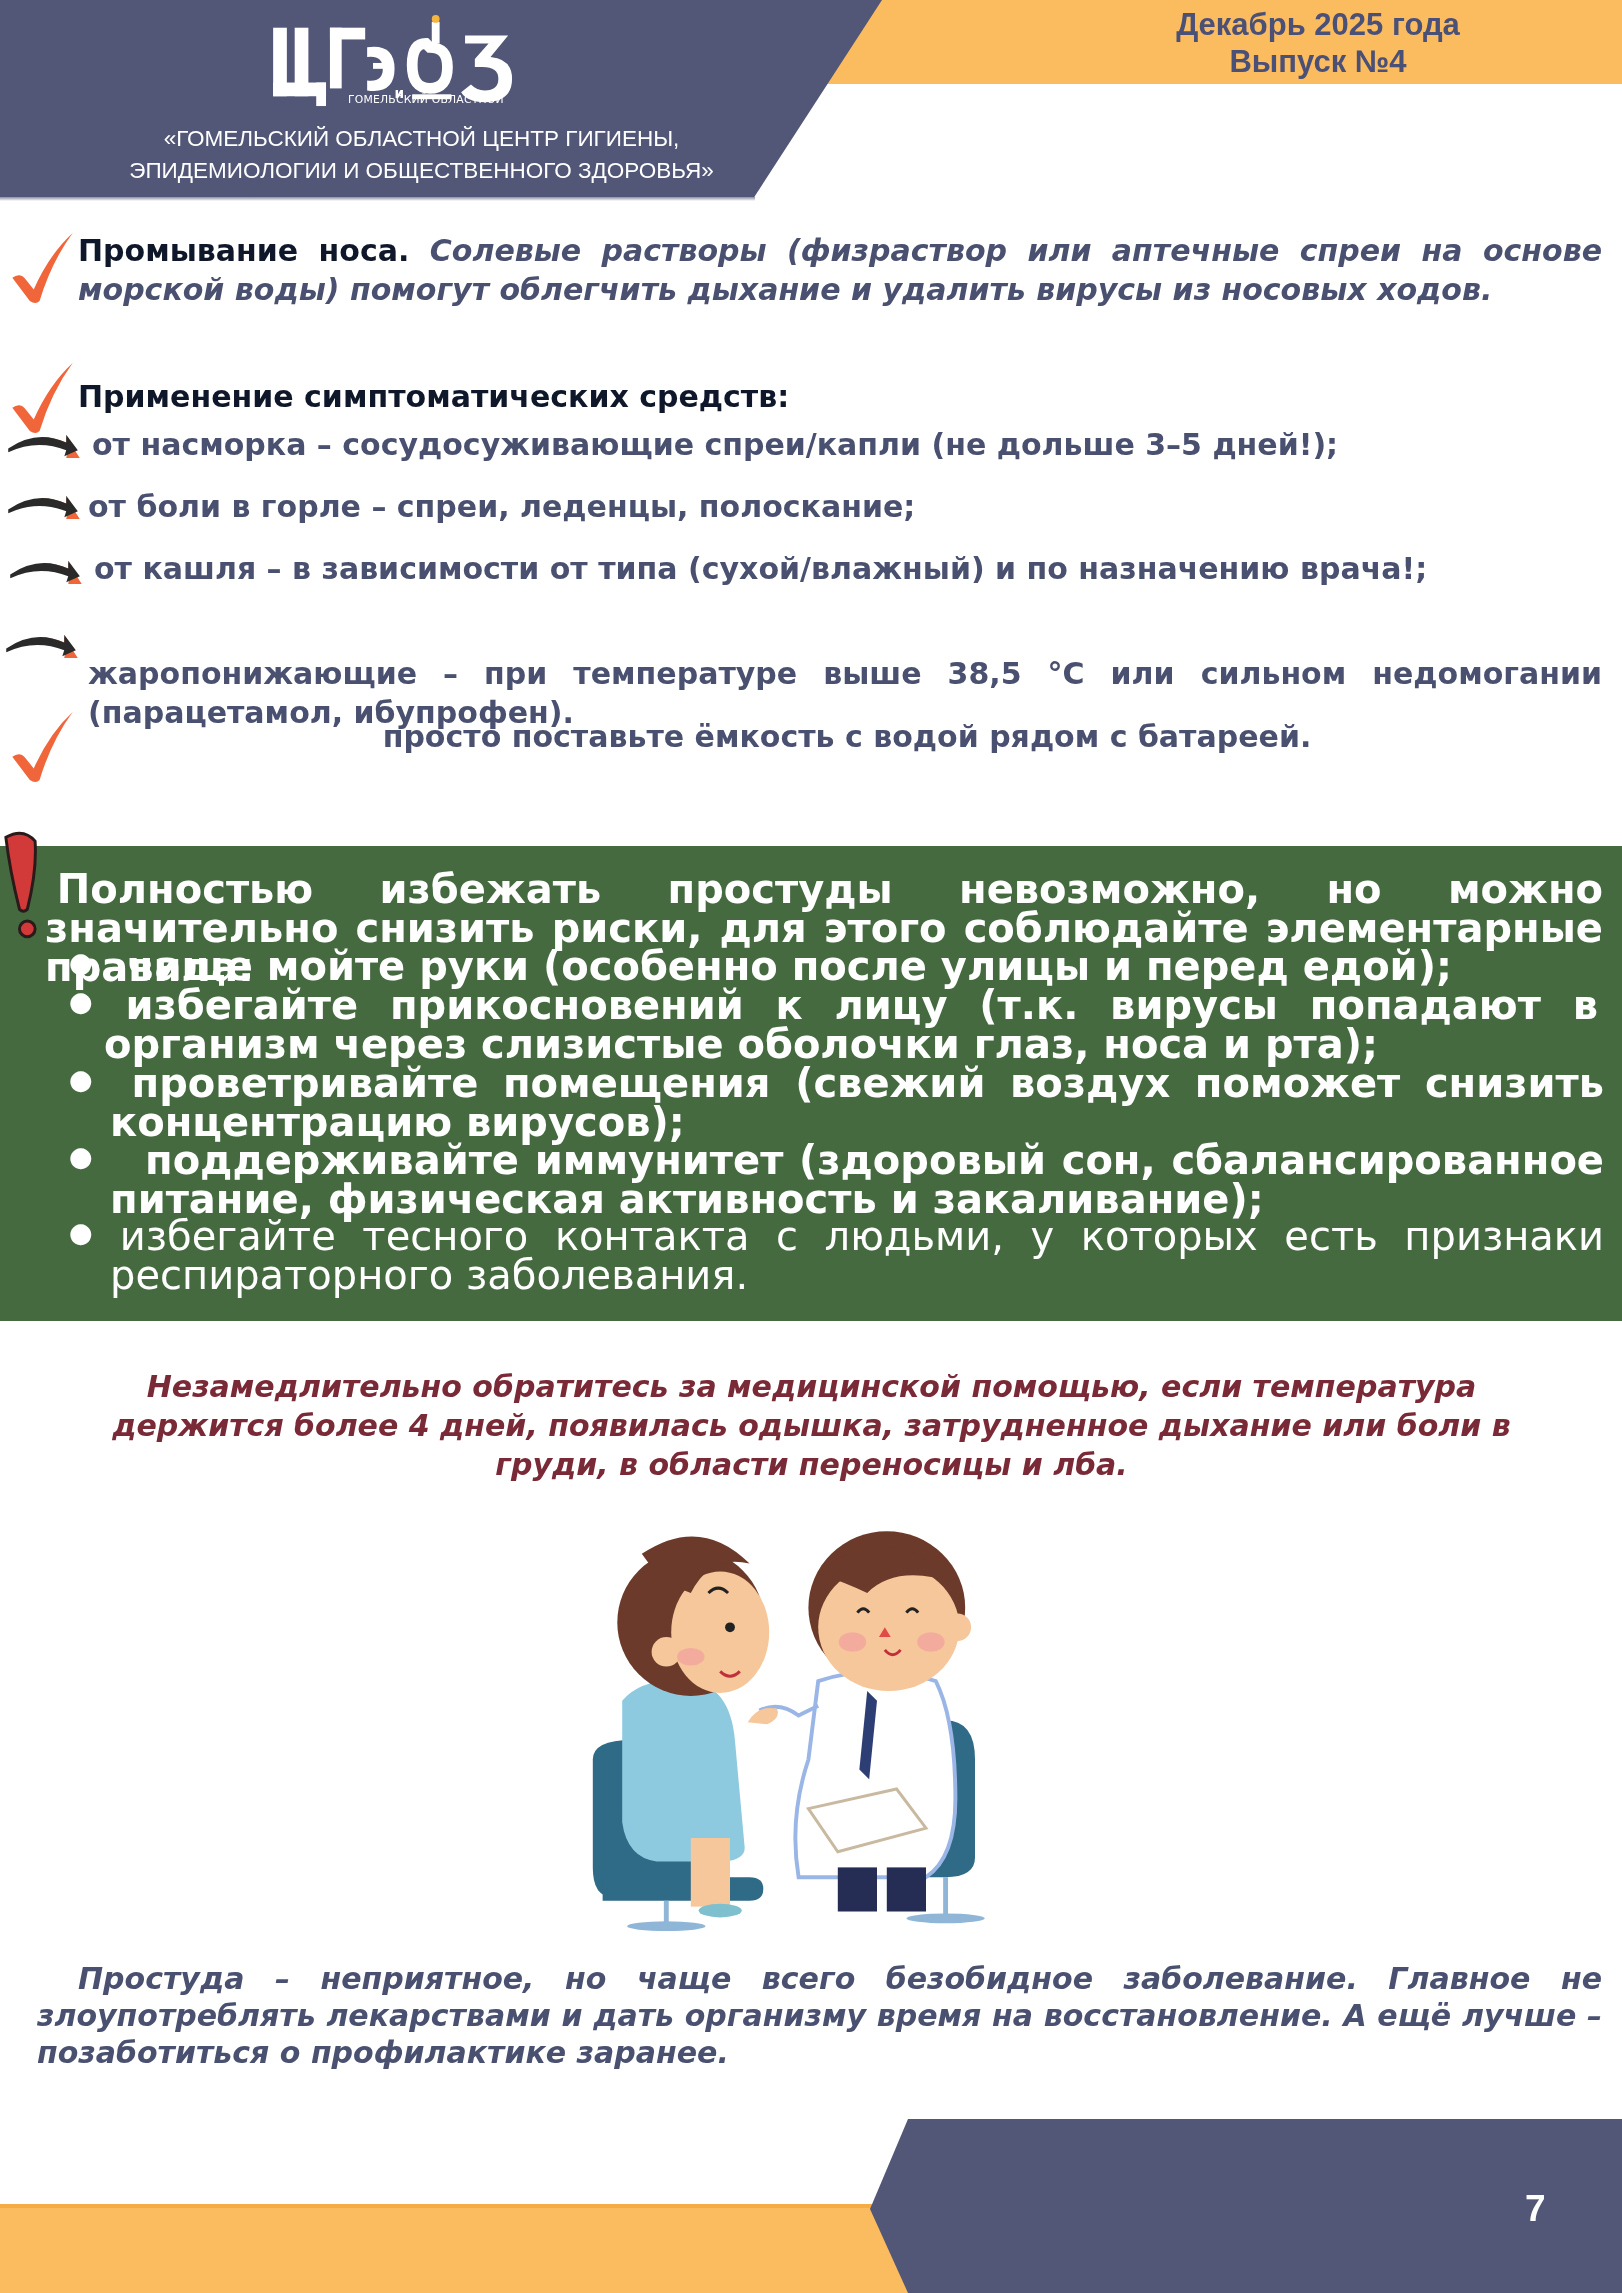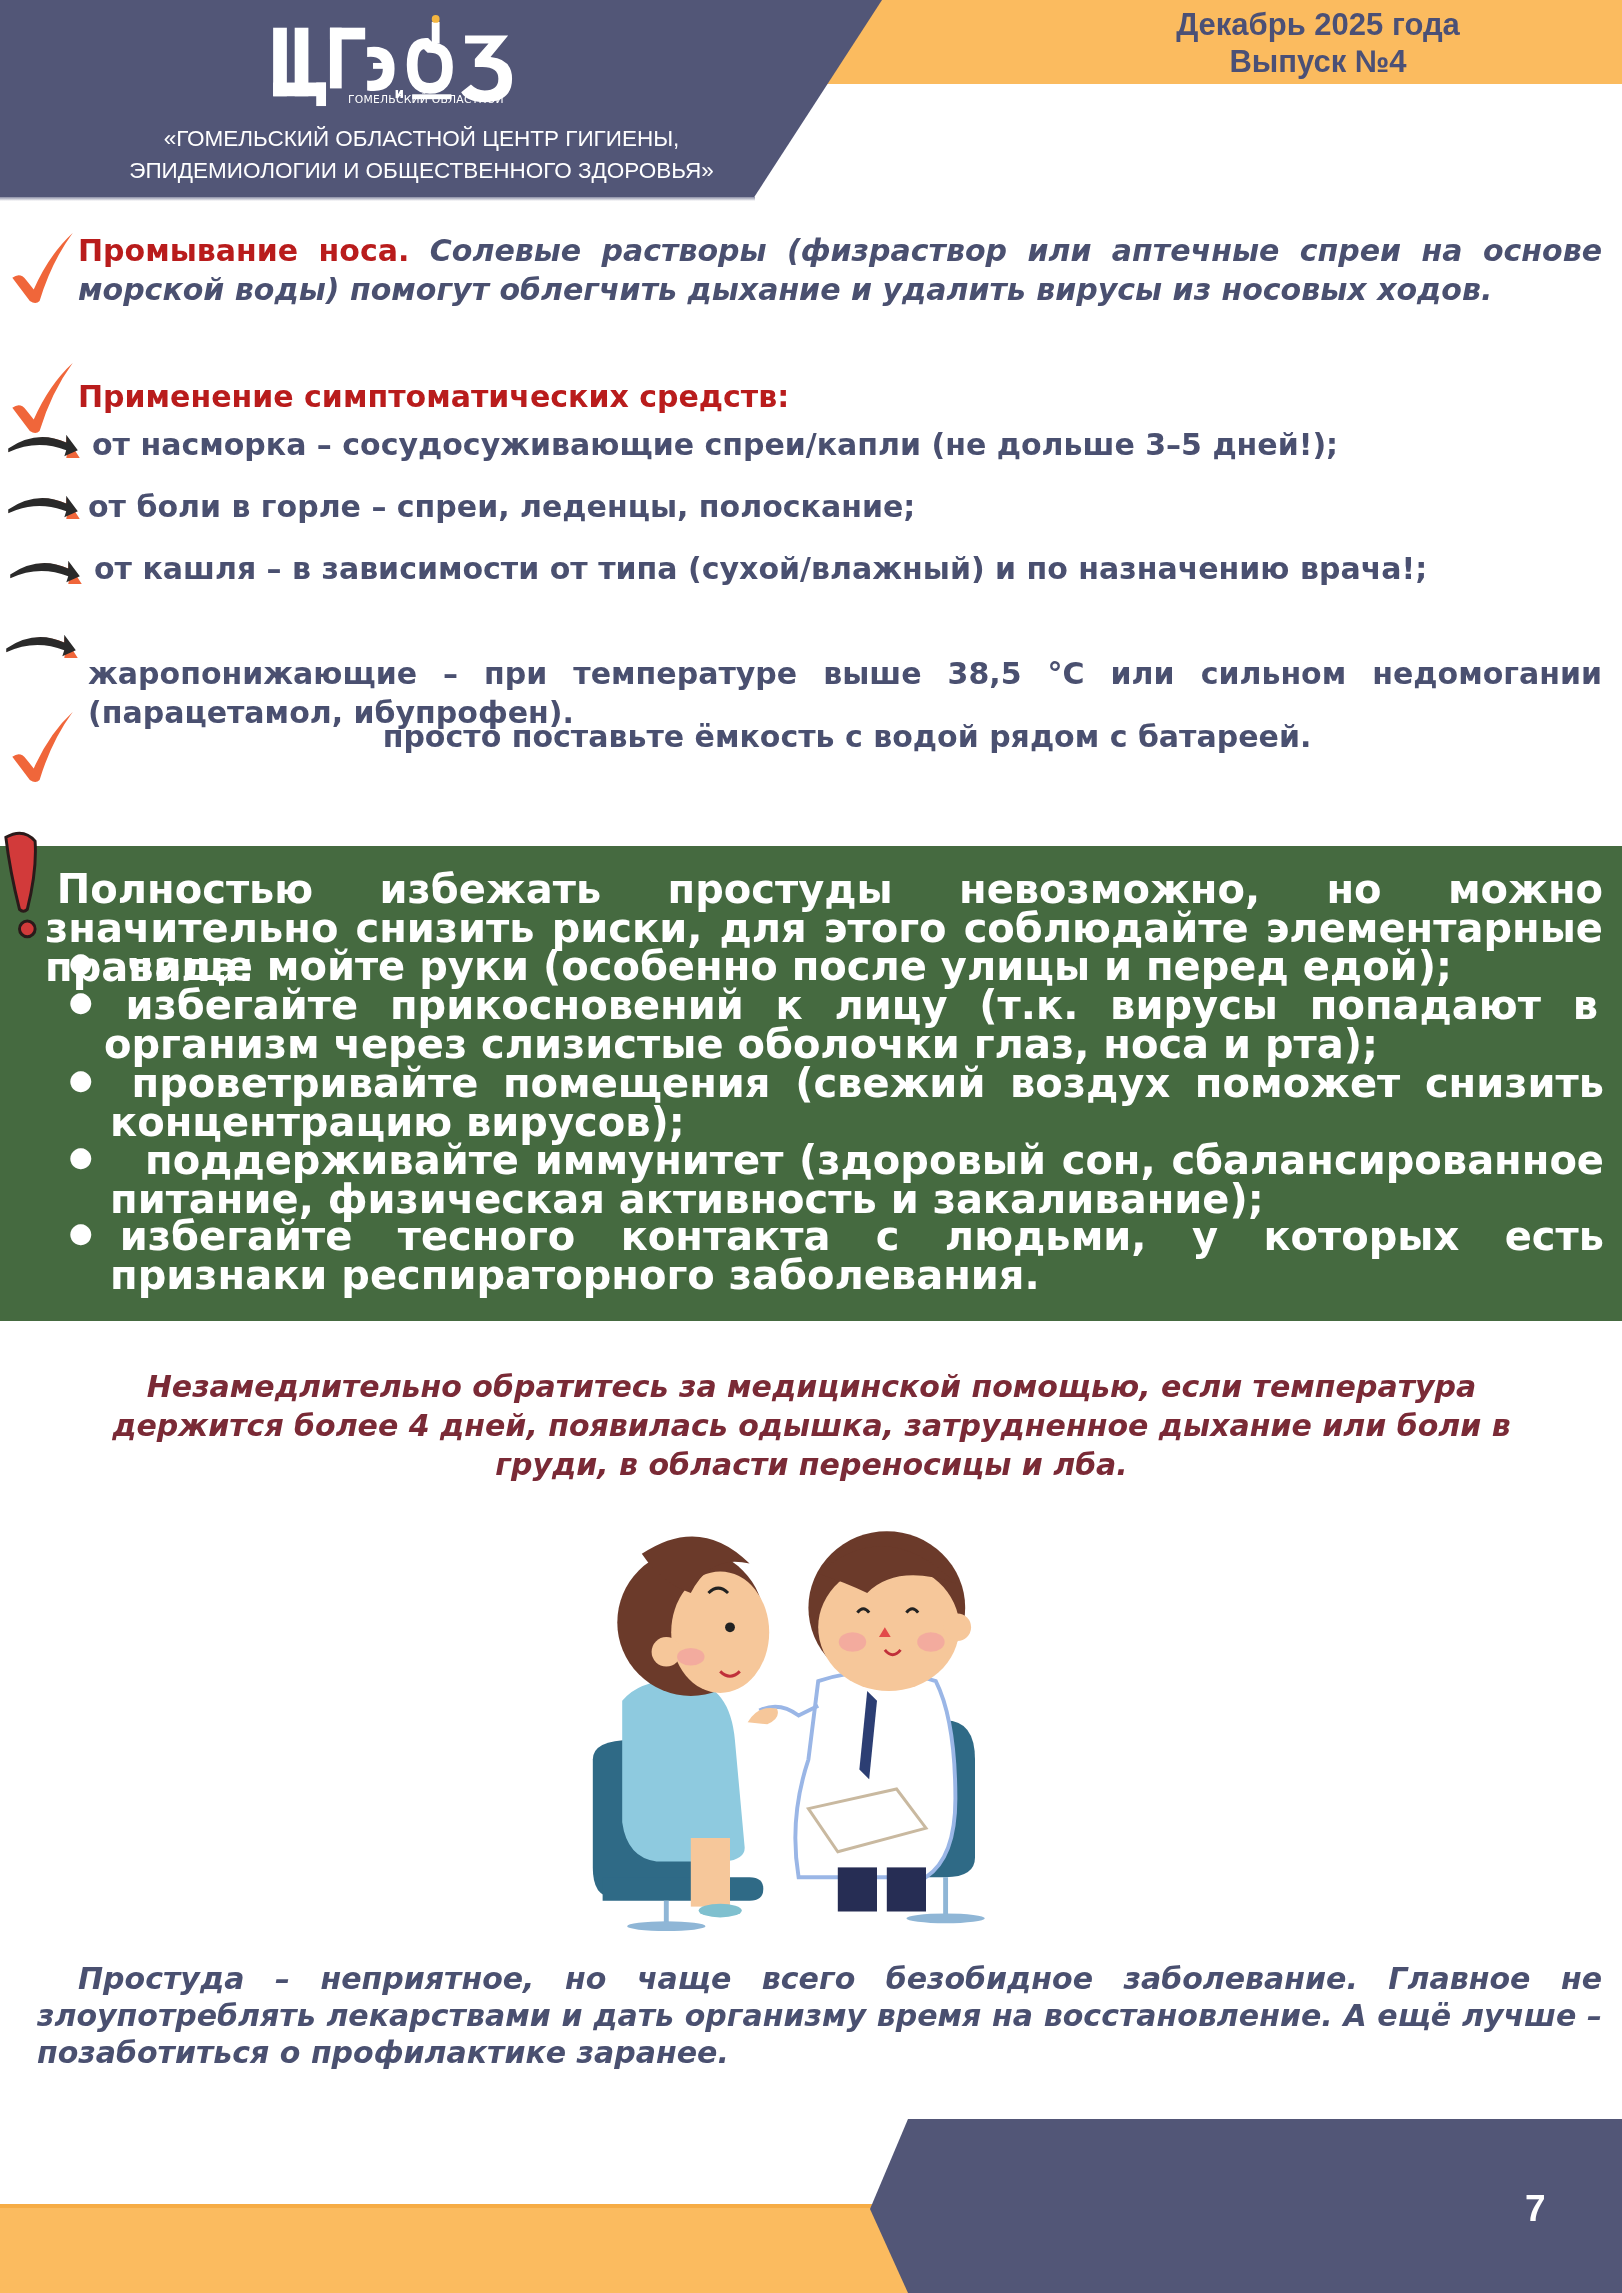--- a/index.html
+++ b/index.html
@@ -10,21 +10,21 @@
               clip-path:polygon(0 0, 882px 0, 753px 199px, 0 199px); }
   .hdr-shadow { position:absolute; left:0; top:197px; width:755px; height:3.9px; background:linear-gradient(#8a8da5,#ffffff); }
   .logo { position:absolute; left:269px; top:13.7px; width:257px; height:94px; }
   .logo-sub { position:absolute; left:348px; top:93px; font-size:10.8px; color:#ffffff; letter-spacing:0.2px; }
   .org-name { position:absolute; left:59px; top:123px; width:725px; text-align:center; color:#ffffff;
               font-family:"Liberation Sans", sans-serif; font-size:22.5px; line-height:32px; }
   .issue { position:absolute; left:1068px; top:5.9px; width:500px; text-align:center; color:#4b5076;
            font-weight:bold; font-size:31px; line-height:37px; font-family:"Liberation Sans", sans-serif; }
   .check { position:absolute; }
   .txt { position:absolute; font-size:30px; line-height:39px; }
-  .orange { color:#b91c1c; font-weight:bold; }
+  .orange { color:#0f172a; font-weight:bold; }
   .navy { color:#4a5070; }
   .just { text-align:justify; text-align-last:left; }
   .arrow { position:absolute; }
   .green { position:absolute; left:0; top:846px; width:1622px; height:475px; background:#456a40; }
   .gtxt { position:absolute; color:#ffffff; font-size:40px; line-height:39px; }
   .bul { position:absolute; color:#ffffff; font-size:27.4px; }
   .warn { position:absolute; left:0; top:831px; width:39px; height:108px; }
   .urgent { position:absolute; left:59px; top:1367px; width:1505px; text-align:center; color:#7a2a36;
             font-style:italic; font-weight:bold; font-size:30px; line-height:39px; }
   .illus { position:absolute; left:573px; top:1495px; width:461px; height:441px; }
@@ -128,21 +128,21 @@
 <div class="bul" style="left:69px;top:986px;">●</div>
 <div class="gtxt just" style="left:104px;top:986px;width:1494px;font-weight:bold;text-indent:21.6px;">избегайте прикосновений к лицу (т.к. вирусы попадают в организм через слизистые оболочки глаз, носа и рта);</div>
 
 <div class="bul" style="left:69px;top:1064px;">●</div>
 <div class="gtxt just" style="left:110px;top:1064px;width:1494px;font-weight:bold;text-indent:21.6px;">проветривайте помещения (свежий воздух поможет снизить концентрацию вирусов);</div>
 
 <div class="bul" style="left:69px;top:1141px;">●</div>
 <div class="gtxt just" style="left:110px;top:1141px;width:1494px;font-weight:bold;text-indent:35px;">поддерживайте иммунитет (здоровый сон, сбалансированное питание, физическая активность и закаливание);</div>
 
 <div class="bul" style="left:69px;top:1217px;">●</div>
-<div class="gtxt just" style="left:110px;top:1217px;width:1494px;font-weight:bold;text-indent:9.8px;">избегайте тесного контакта с людьми, у которых есть признаки респираторного заболевания.</div>
+<div class="gtxt just" style="left:110px;top:1217px;width:1494px;font-weight:normal;text-indent:9.8px;">избегайте тесного контакта с людьми, у которых есть признаки респираторного заболевания.</div>
 
 <div class="urgent">Незамедлительно обратитесь за медицинской помощью, если температура держится более 4 дней, появилась одышка, затрудненное дыхание или боли в груди, в области переносицы и лба.</div>
 
 <svg class="illus" viewBox="0 0 470 450">
 
   <path d="M20 270 q0 -20 40 -20 q60 0 66 60 l4 80 q0 20 -30 20 h-60 q-20 0 -20 -30z" fill="#2f6a86"></path>
   <path d="M30 390 h150 q14 0 14 12 q0 12 -14 12 h-150z" fill="#2f6a86"></path>
   <line x1="95" y1="414" x2="95" y2="440" stroke="#8fb6d6" stroke-width="5"></line>
   <ellipse cx="95" cy="440" rx="40" ry="5" fill="#8fb6d6"></ellipse>
 

